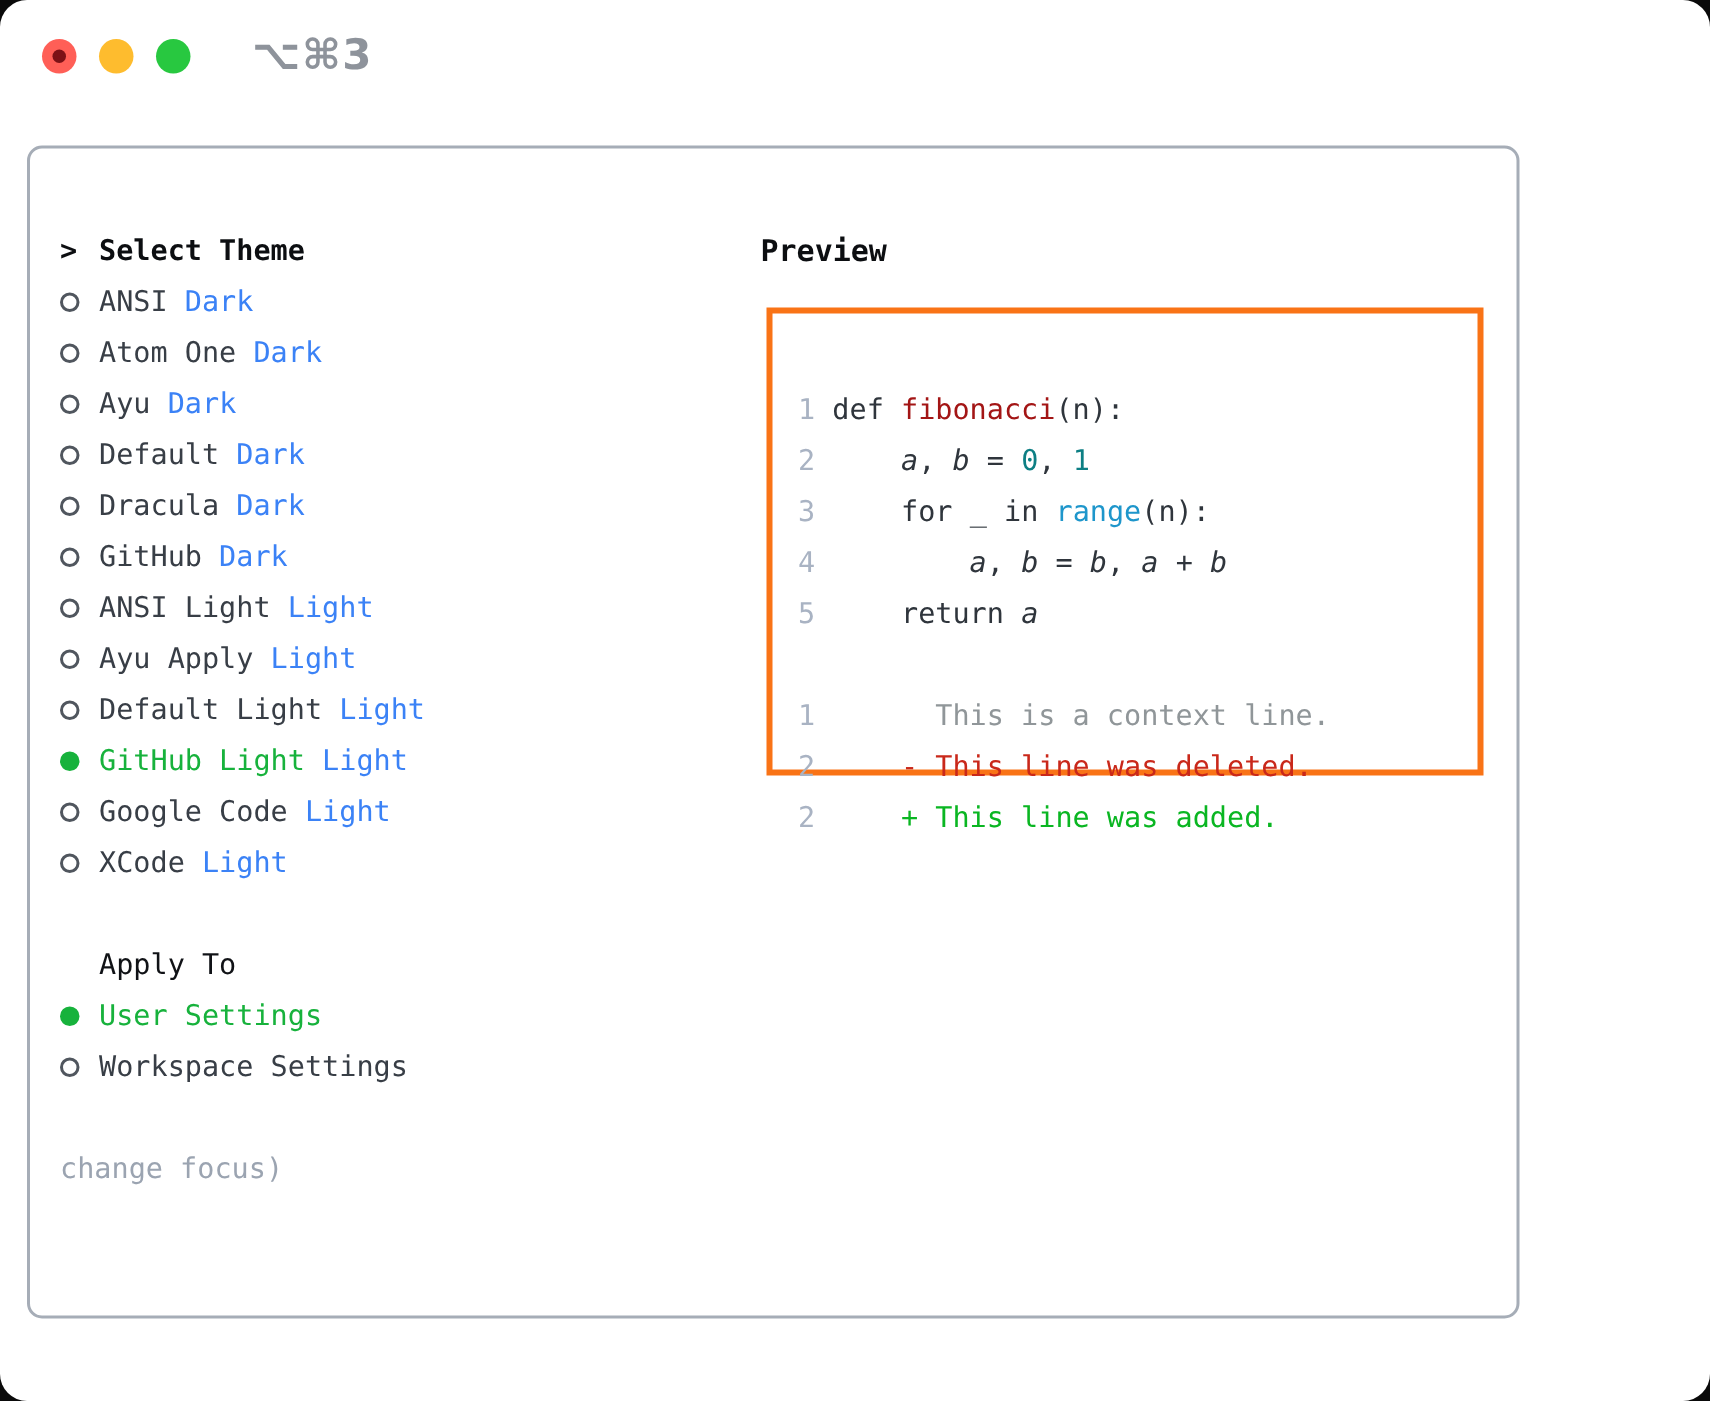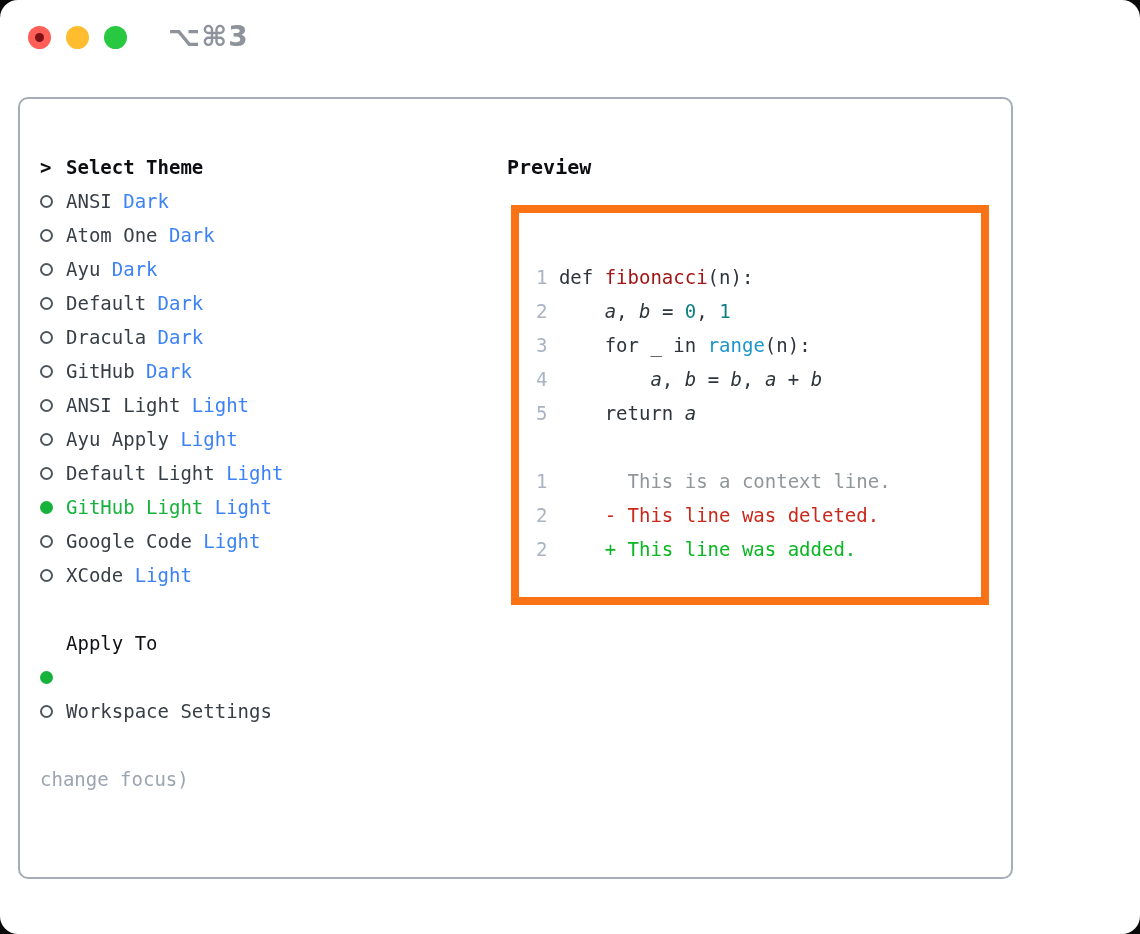--- a/index.html
+++ b/index.html
@@ -37,22 +37,22 @@
   .name.sel{color:var(--sel-green);}
   .variant{color:#3b82f6;}
   .blank{height:34px;}
   .hint{color:#9ba4b1;height:34px;line-height:34px;white-space:pre;}
   
   .preview-title{
     position:absolute;left:487px;top:51px;height:34px;line-height:34px;
     font-weight:bold;font-size:20px;color:#0c0e11;
   }
   .preview-box{
-    position:absolute;left:491px;top:106px;width:478px;height:400px;
-    border:8px solid #f97316;box-sizing:border-box;background:#fff;
+    position:absolute;left:491px;top:106px;width:478px;height:312px;
+    border:4px solid #f97316;box-sizing:border-box;background:#fff;
   }
   .codewrap{padding:47px 0 0 17px;font-size:19px;line-height:34px;}
   .cl{white-space:pre;height:34px;}
   .ln{color:#a9b3c3;}
   .t-p{color:#2f353c;}
   .t-kw{color:#2f353c;}
   .t-fn{color:var(--fn-red);}
   .t-num{color:var(--num-teal);}
   .t-builtin{color:var(--builtin-blue);}
   .t-var{color:#2f353c;font-style:italic;}
@@ -84,21 +84,21 @@
         <div class="row"><span class="marker"><span class="circle"></span></span><span class="name">Dracula</span><span class="variant"> Dark</span></div>
         <div class="row"><span class="marker"><span class="circle"></span></span><span class="name">GitHub</span><span class="variant"> Dark</span></div>
         <div class="row"><span class="marker"><span class="circle"></span></span><span class="name">ANSI Light</span><span class="variant"> Light</span></div>
         <div class="row"><span class="marker"><span class="circle"></span></span><span class="name">Ayu Apply</span><span class="variant"> Light</span></div>
         <div class="row"><span class="marker"><span class="circle"></span></span><span class="name">Default Light</span><span class="variant"> Light</span></div>
         <div class="row"><span class="marker"><span class="circle sel"></span></span><span class="name sel">GitHub Light</span><span class="variant"> Light</span></div>
         <div class="row"><span class="marker"><span class="circle"></span></span><span class="name">Google Code</span><span class="variant"> Light</span></div>
         <div class="row"><span class="marker"><span class="circle"></span></span><span class="name">XCode</span><span class="variant"> Light</span></div>
         <div class="blank"></div>
         <div class="row"><span class="marker"></span><span class="sec-title">Apply To</span></div>
-        <div class="row"><span class="marker"><span class="circle sel"></span></span></div>
+        <div class="row"><span class="marker"><span class="circle sel"></span></span><span class="name sel">User Settings</span></div>
         <div class="row"><span class="marker"><span class="circle"></span></span><span class="name">Workspace Settings</span></div>
         <div class="blank"></div>
         <div class="hint">change focus)</div>
       </div>
     <div class="preview-title">Preview</div>
     <div class="preview-box">
       <div class="codewrap" id="code">
           <div class="cl"><span class="ln">1 </span><span class="t-kw">def </span><span class="t-fn">fibonacci</span><span class="t-p">(n):</span></div>
           <div class="cl"><span class="ln">2 </span><span class="t-p">    </span><span class="t-var">a</span><span class="t-p">, </span><span class="t-var">b</span><span class="t-p"> = </span><span class="t-num">0</span><span class="t-p">, </span><span class="t-num">1</span></div>
           <div class="cl"><span class="ln">3 </span><span class="t-p">    </span><span class="t-kw">for</span><span class="t-p"> _ </span><span class="t-kw">in</span><span class="t-p"> </span><span class="t-builtin">range</span><span class="t-p">(n):</span></div>

